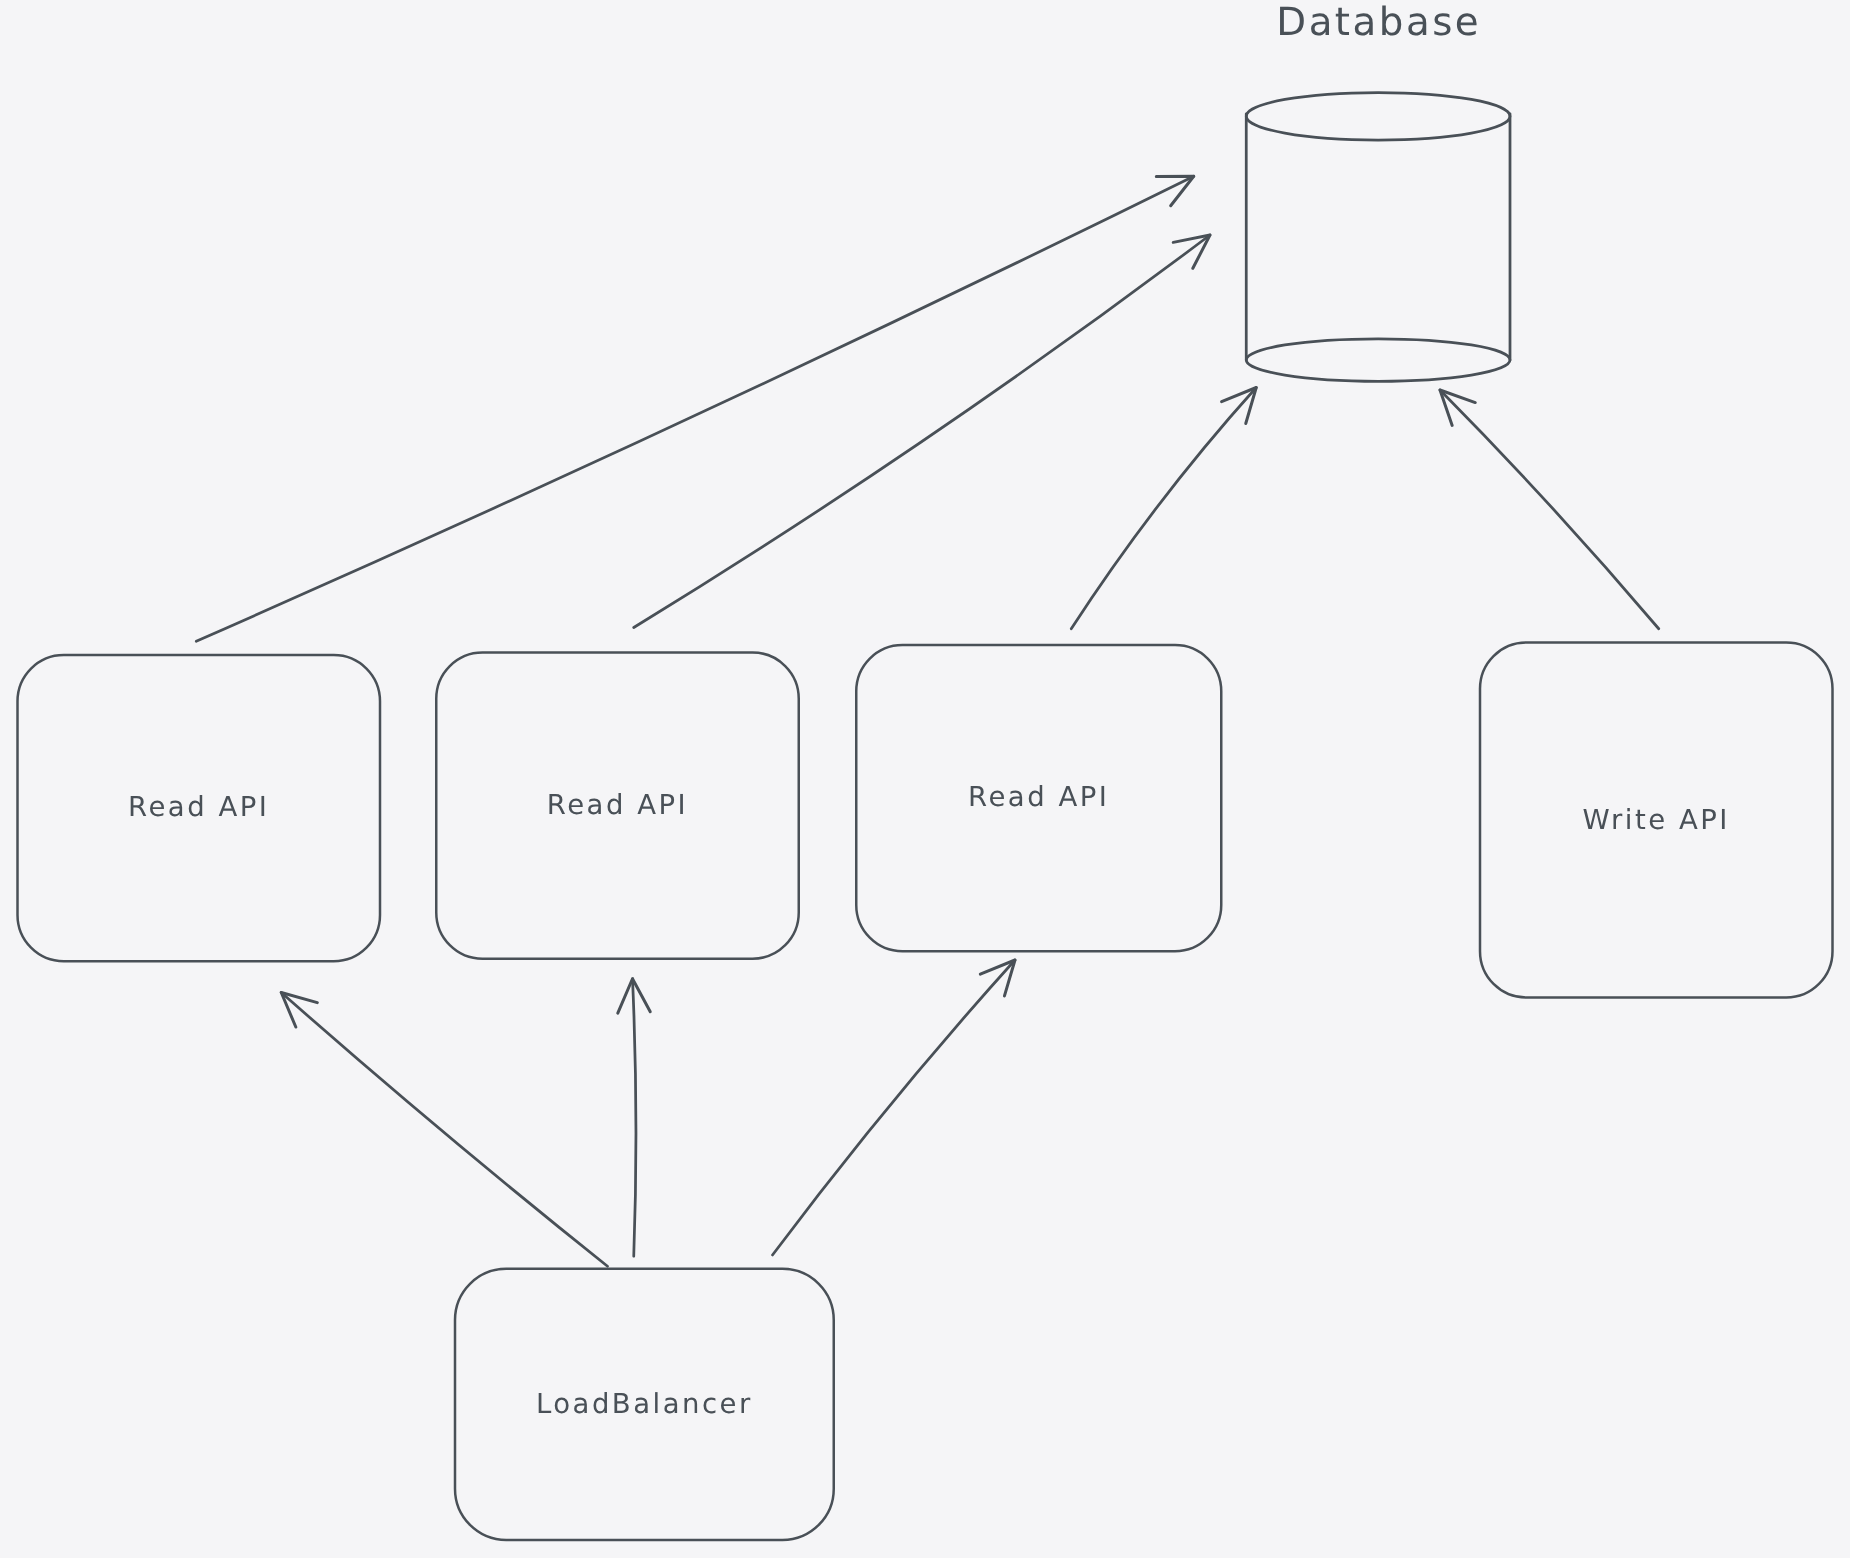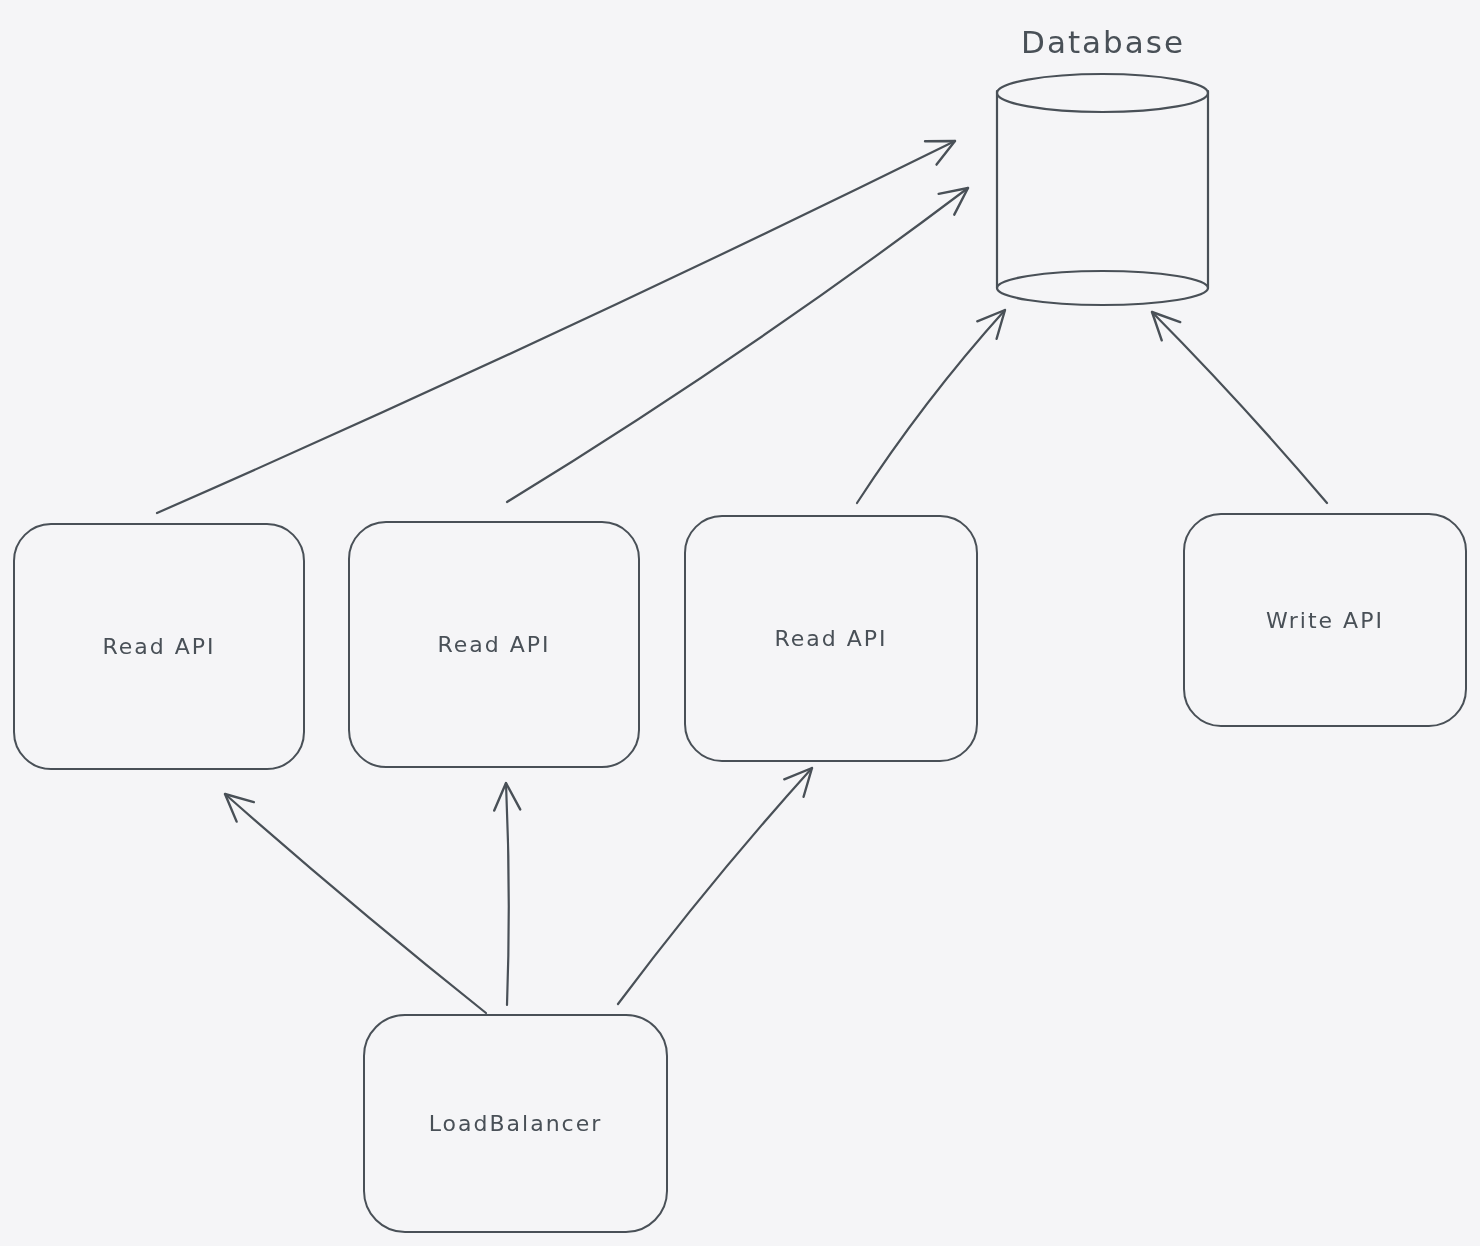--- a/index.html
+++ b/index.html
@@ -35,34 +35,34 @@
   .node-label {
     color: #495057;
     font-size: 22px;
     letter-spacing: 2px;
     white-space: nowrap;
     user-select: none;
   }
   .db-label {
     position: absolute;
     left: 997px;
-    top: 24px;
+    top: 0;
     width: 212px;
     text-align: center;
     color: #495057;
     font-size: 31px;
     letter-spacing: 2px;
     white-space: nowrap;
     user-select: none;
   }
   
   #read-api-1 { left: 13px;   top: 523px;  width: 292px; height: 247px; }
   #read-api-2 { left: 348px;  top: 521px;  width: 292px; height: 247px; }
   #read-api-3 { left: 684px;  top: 515px;  width: 294px; height: 247px; }
-  #write-api  { left: 1183px; top: 513px;  width: 284px; height: 214px; }
+  #write-api  { left: 1183px; top: 513px;  width: 284px; height: 286px; }
   #load-balancer { left: 363px; top: 1014px; width: 305px; height: 219px; border-radius: 42px; }
 </style>
 </head>
 <body>
 
 <div class="canvas">
 
   <svg class="edges-layer" width="1480" height="1246" viewBox="0 0 1480 1246">
     <defs>
       <marker id="ah" markerUnits="userSpaceOnUse" markerWidth="44" markerHeight="36" refX="35" refY="18" orient="auto">

